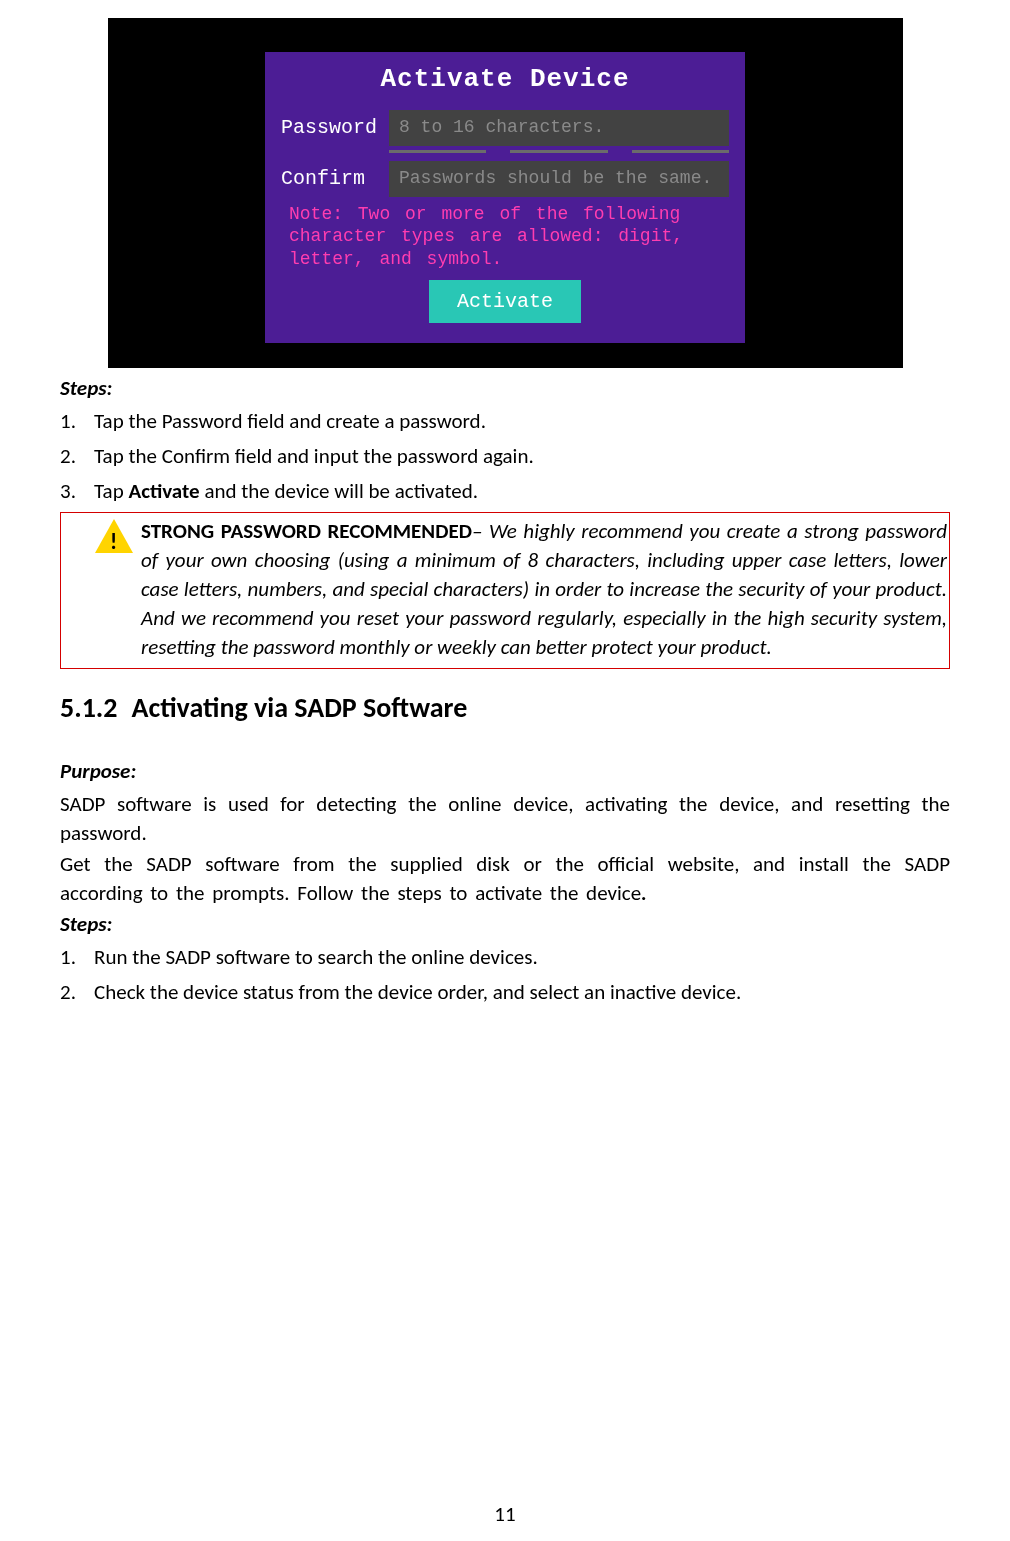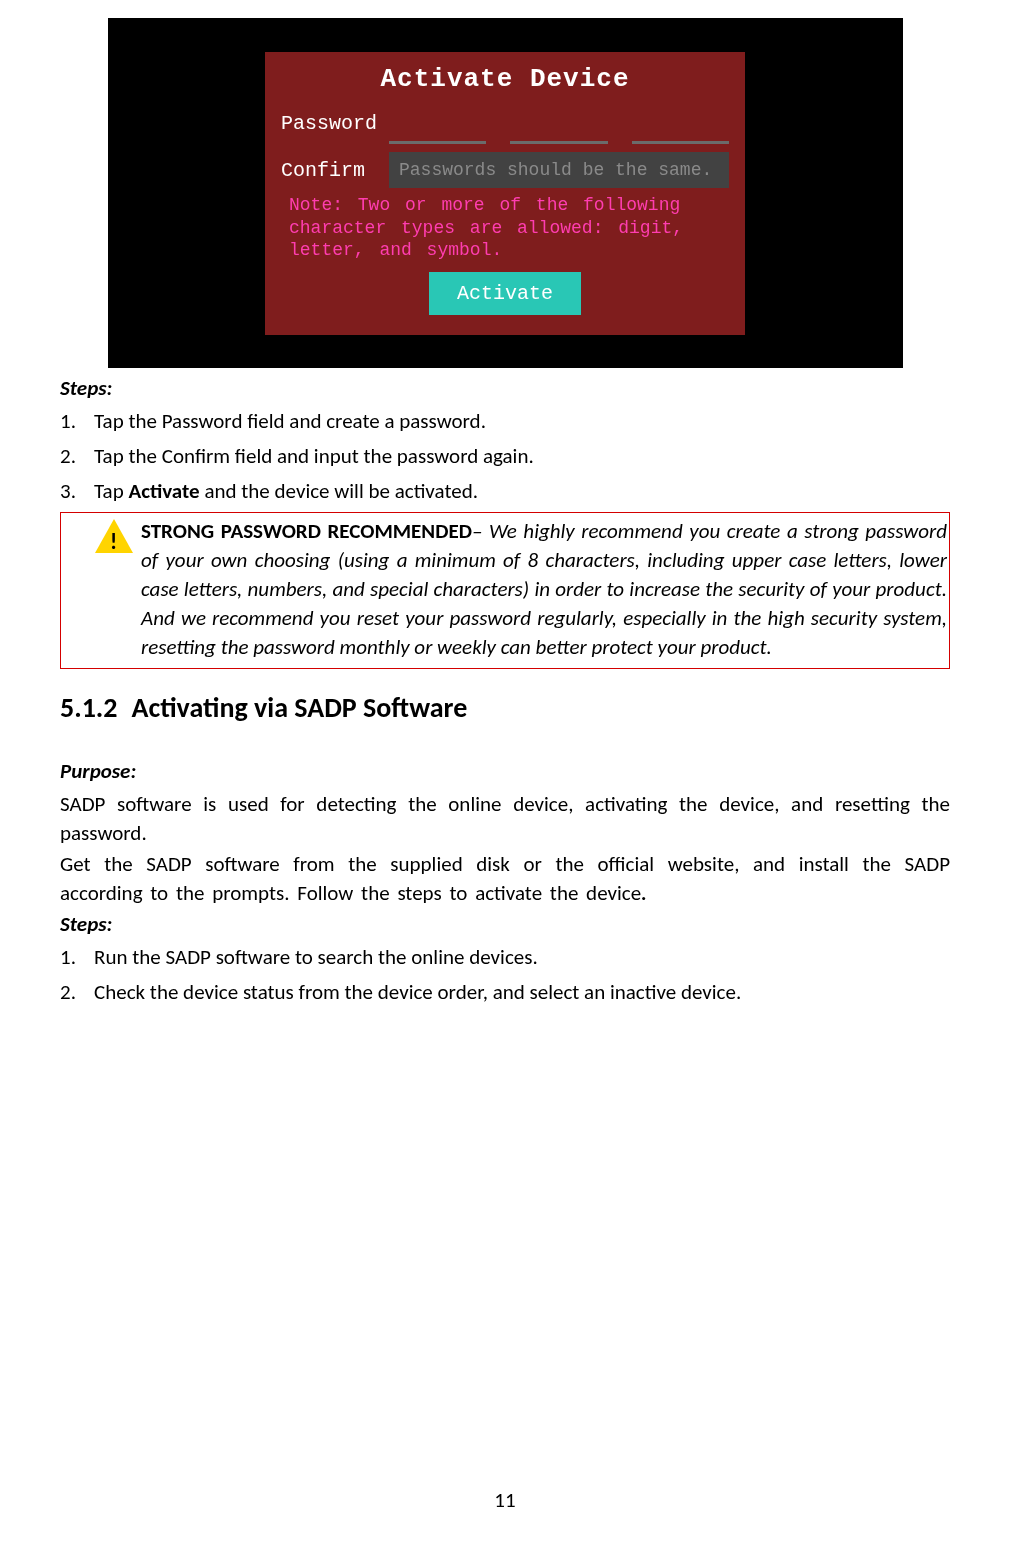--- a/index.html
+++ b/index.html
@@ -35,21 +35,21 @@
       border: 1px solid #000;
       position: relative;
       display: flex;
       align-items: flex-start;
       justify-content: center;
       overflow: hidden;
     }
     .dialog {
       margin-top: 33px;
       width: 480px;
-      background: #7f1d1d;
+      background: #4c1d95;
       padding-bottom: 20px;
     }
     .dialog-title {
       text-align: center;
       color: #fff;
       font-family: "Courier New", monospace;
       font-size: 26px;
       font-weight: bold;
       padding: 10px 0 6px 0;
       letter-spacing: 1px;
@@ -183,37 +183,40 @@
       text-align: justify;
       margin-bottom: 2px;
     }
     .para.loose {
       word-spacing: 3px;
     }
 
     .footer-pagenum {
       position: absolute;
       left: 0; right: 0;
-      bottom: 26px;
+      bottom: 12px;
       text-align: center;
       font-size: 21px;
     }
   </style>
 </head>
 <body>
 
 <div class="page">
 
 
   <div class="device-screenshot">
     <div class="dialog">
       <div class="dialog-title">Activate Device</div>
 
       <div class="dlg-row">
         <div class="dlg-label">Password</div>
+        <div class="dlg-input">
+            <span>8 to 16 characters.</span>
+          </div>
       </div>
       <div class="strength-row">
         <div class="strength-seg"></div>
         <div class="strength-seg"></div>
         <div class="strength-seg"></div>
       </div>
 
       <div class="dlg-row">
         <div class="dlg-label">Confirm</div>
         <div class="dlg-input">

